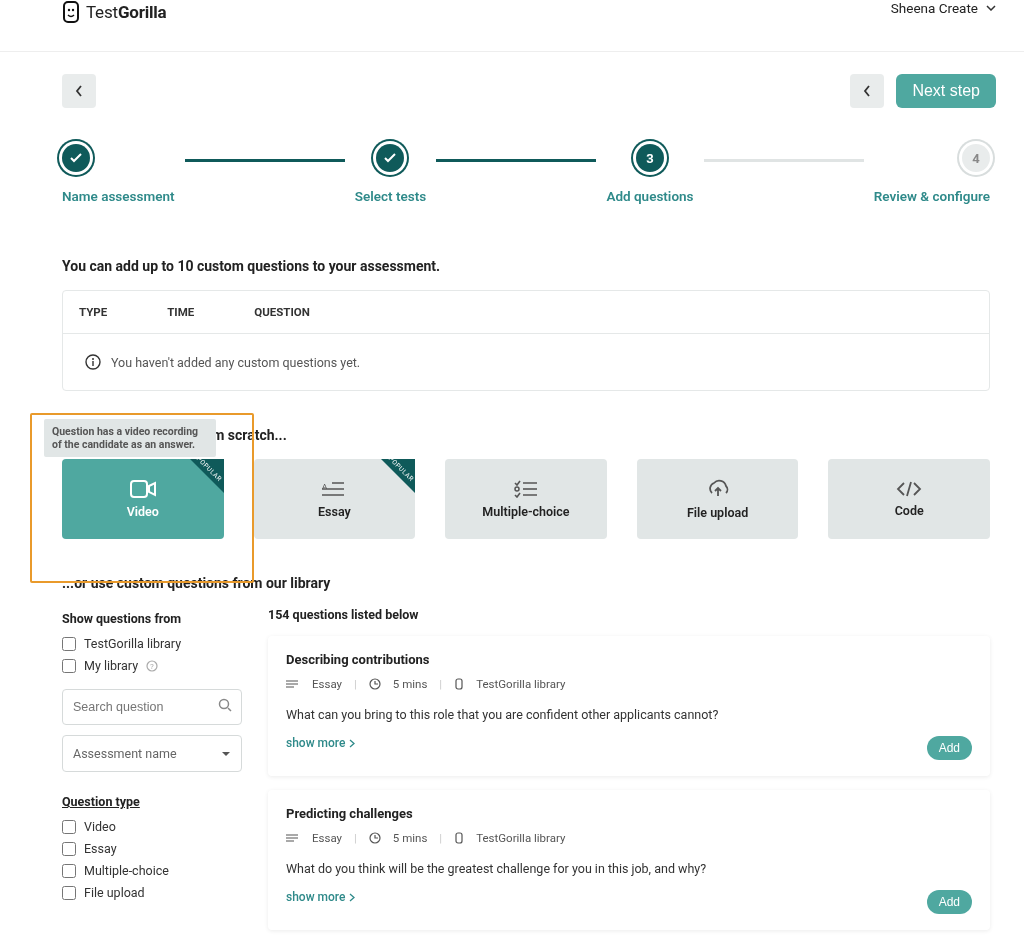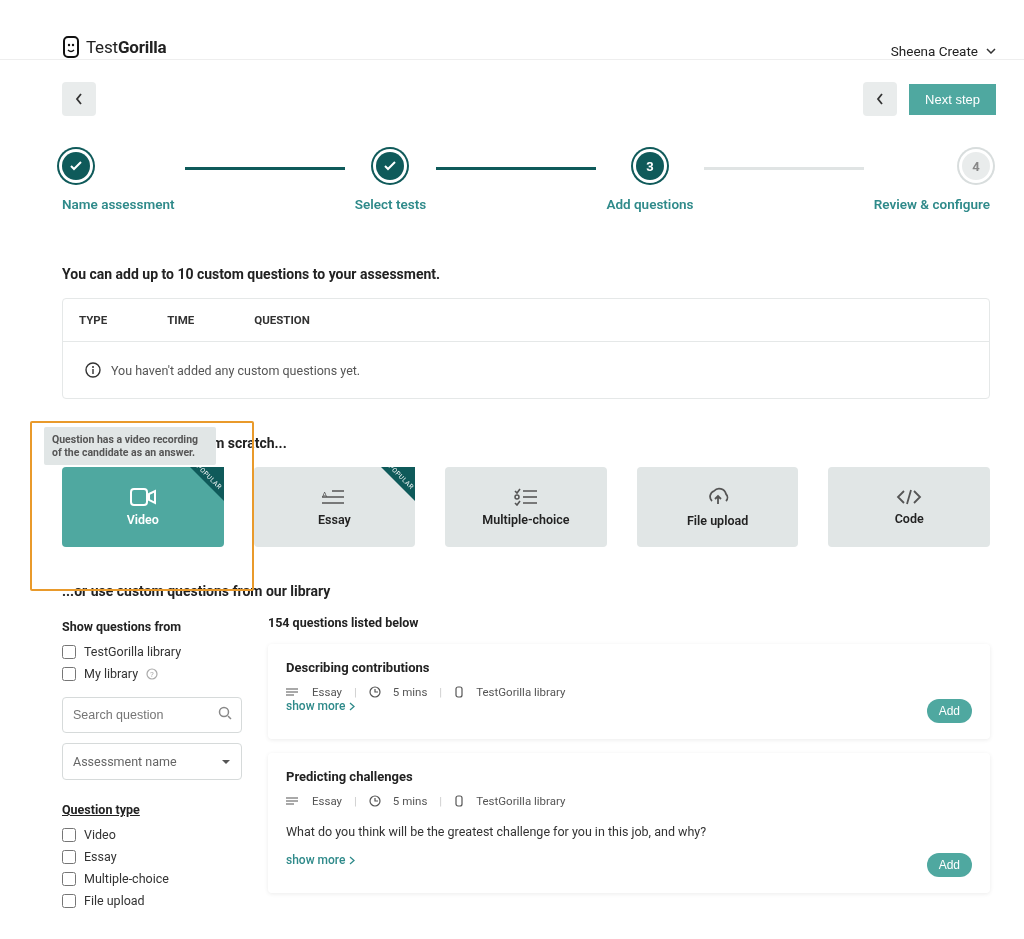--- a/index.html
+++ b/index.html
@@ -1,38 +1,38 @@
 <!DOCTYPE html>
 <html><head>
 <meta charset="utf-8">
 <style>
   * { box-sizing: border-box; margin: 0; padding: 0; }
   body { font-family: -apple-system, BlinkMacSystemFont, "Segoe UI", Roboto, Arial, sans-serif; color: #222; background: #fff; width: 1024px; }
   a { text-decoration: none; color: inherit; }
 
   
-  .topnav { display: flex; align-items: flex-end; height: 60px; padding: 0 28px 0 62px; border-bottom: 1px solid #eee; }
+  .topnav { display: flex; align-items: flex-start; height: 52px; padding: 0 28px 0 62px; border-bottom: 1px solid #eee; }
   .logo { display: flex; align-items: center; gap: 6px; margin-right: 48px; }
   .logo-icon { width: 18px; height: 24px; }
   .logo-text { font-size: 17px; font-weight: 400; letter-spacing: -0.2px; }
   .logo-text b { font-weight: 700; }
   .navlinks { display: flex; gap: 26px; font-size: 13.5px; }
   .navlinks .active { font-weight: 700; }
   .spacer { flex: 1; }
   .usermenu { display: flex; align-items: center; gap: 8px; font-size: 13.5px; }
 
   
   .page-head { display: flex; align-items: center; padding: 22px 28px 8px 62px; gap: 14px; }
   .back-btn, .nav-btn { width: 34px; height: 34px; border: none; background: #e9ecec; border-radius: 4px; display:flex; align-items:center; justify-content:center; cursor:pointer; }
   .page-title { font-size: 20px; font-weight: 700; color: #1d2b2b; }
   .subline { display:flex; align-items:center; gap: 14px; margin-top: 2px; font-size: 13.5px; color: #2f8a8a; }
   .subline .teal { color: #2f8a8a; font-weight: 600; }
   .subline .dim { color: #6b7b7b; font-weight: 500; display:flex; align-items:center; gap:4px;}
   .head-right { display:flex; gap: 12px; align-items:center; }
-  .next-btn { background:#4fa8a0; color:#fff; border:none; border-radius:0; padding: 8px 16px; font-size:13px; cursor:pointer; }
+  .next-btn { background:#4fa8a0; color:#fff; border:none; border-radius:6px; padding: 8px 16px; font-size:16px; cursor:pointer; }
 
   
   .stepper { display:flex; align-items:center; padding: 28px 34px 8px 62px; }
   .stepcol { display:flex; flex-direction:column; align-items:center; }
   .stepcol.right { align-items:flex-end; }
   .stepcol.left { align-items:flex-start; }
   .circle { width: 28px; height:28px; border-radius:50%; display:flex; align-items:center; justify-content:center; font-size:13px; font-weight:700; }
   .circle.done { background:#0f5a5a; color:#fff; box-shadow: 0 0 0 3px #fff, 0 0 0 5px #0f5a5a; }
   .circle.current { background:#0f5a5a; color:#fff; box-shadow: 0 0 0 3px #fff, 0 0 0 5px #0f5a5a; }
   .circle.future { background:#e9ecec; color:#888; box-shadow: 0 0 0 3px #fff, 0 0 0 5px #d8dddd; }
@@ -286,20 +286,21 @@
               <circle cx="6" cy="6" r="5" fill="none" stroke="#555" stroke-width="1.2"></circle>
               <path d="M6 3 V6 H9" stroke="#555" stroke-width="1.2" fill="none"></path>
             </svg>
           <span>5 mins</span>
             <span class="sep">|</span>
           <svg width="10" height="12">
               <rect x="2" y="1" width="6" height="10" rx="2" fill="none" stroke="#555" stroke-width="1.2"></rect>
             </svg>
           <span>TestGorilla library</span>
         </div>
+        <div class="qtext">What can you bring to this role that you are confident other applicants cannot?</div>
         <button class="addbtn">Add</button>
         <div class="showmore">
           <span>show more</span>
           <svg width="6" height="9">
               <path d="M1 1 L5 4.5 L1 8" fill="none" stroke="#2f8a8a" stroke-width="1.3"></path>
             </svg>
         </div>
         <div style="clear:both"></div>
       </div>
 

